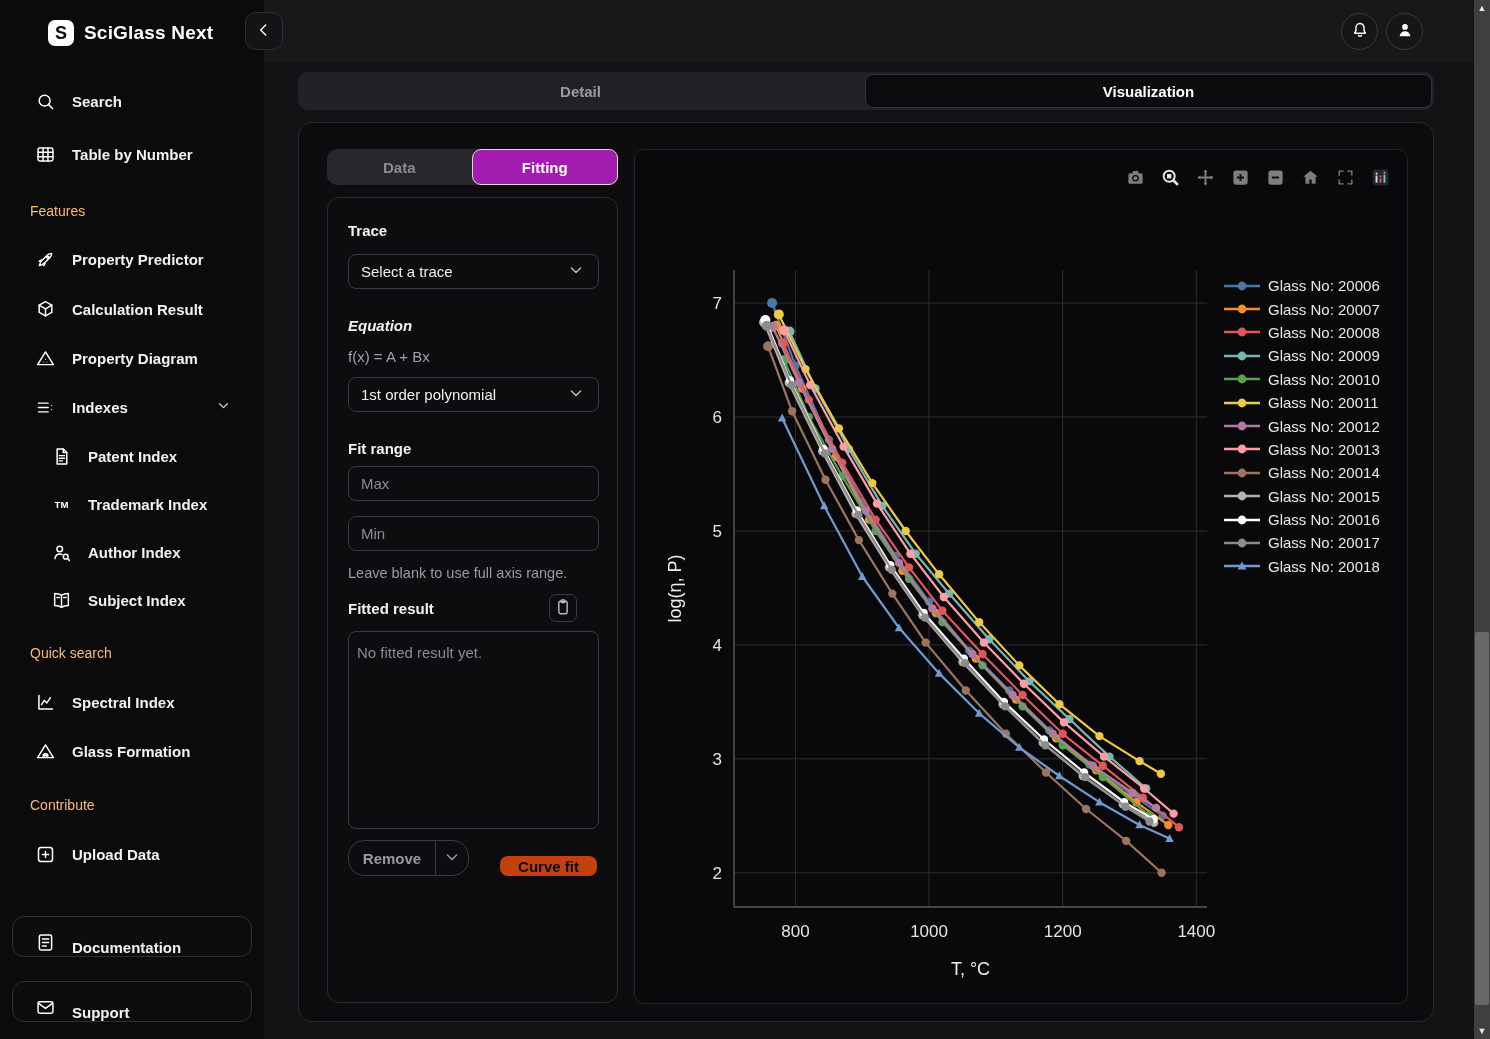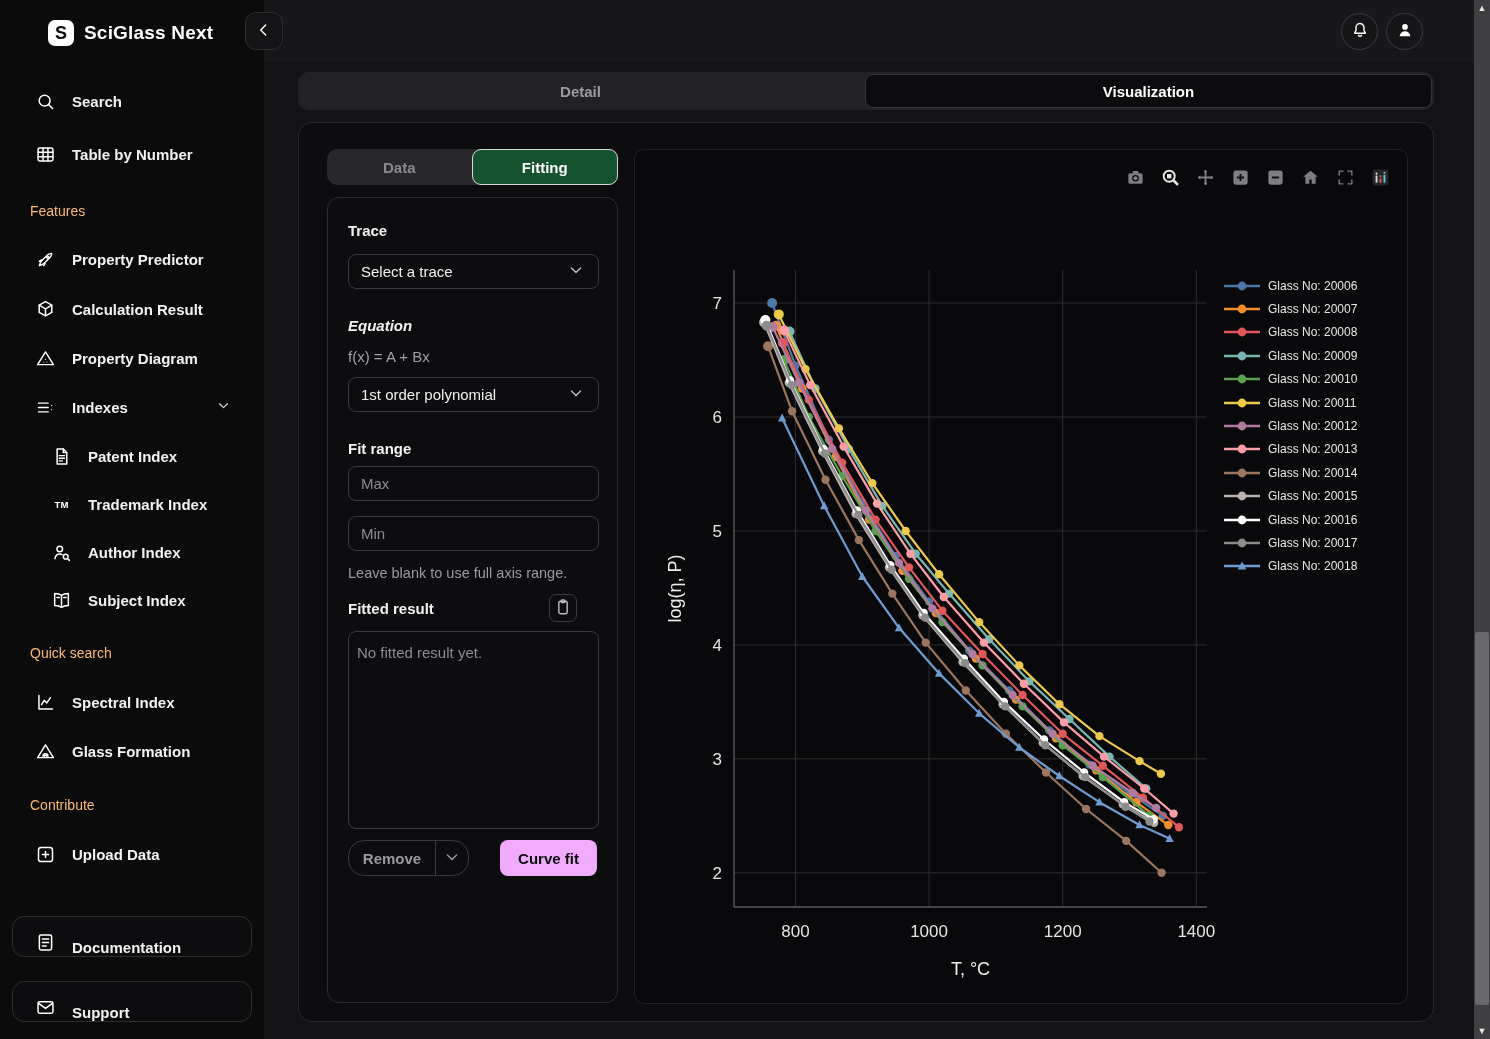--- a/index.html
+++ b/index.html
@@ -43,56 +43,56 @@
   .seg-tab.active { background:#0c0c0e; border:1px solid #333338; border-radius:8px;
     margin:2px; color:#fff; }
   .main-card { position:absolute; left:34px; top:60px; width:1136px; height:900px;
     background:#0d0d0f; border:1px solid #29292d; border-radius:14px; }
 
   
   .mini-tabs { position:absolute; left:28px; top:26px; width:291px; height:36px;
     background:#28282c; border-radius:10px; display:flex; }
   .mini-tab { flex:1; display:flex; align-items:center; justify-content:center; color:#8a8a90;
     font-size:15px; font-weight:700; cursor:pointer; }
-  .mini-tab.active { background:#14532d; border:1px solid #d9d9d9; border-radius:9px; color:#fff; }
+  .mini-tab.active { background:#a21caf; border:1px solid #d9d9d9; border-radius:9px; color:#fff; }
   .fit-panel { position:absolute; left:28px; top:74px; width:291px; height:806px;
     border:1px solid #2c2c30; border-radius:12px; padding:20px; }
   .fp-label { color:#f2f2f2; font-size:15px; font-weight:700; }
   .fp-sub { color:#a0a0a6; font-size:15px; }
   .fp-select, .fp-input { width:251px; height:35px; border:1px solid #3a3a40; border-radius:8px;
     background:transparent; color:#f0f0f0; font-size:15px; display:flex; align-items:center;
     justify-content:space-between; padding:0 12px; cursor:pointer; }
   .fp-input { color:#8b8b92; cursor:text; }
   .fp-help { color:#9a9aa0; font-size:14.5px; }
   .fp-area { width:251px; height:198px; border:1px solid #3a3a40; border-radius:8px;
     color:#8b8b92; font-size:15px; padding:12px 8px; }
   .copy-btn { position:absolute; right:20px; width:28px; height:28px; border:1px solid #3a3a40;
     border-radius:7px; display:flex; align-items:center; justify-content:center; cursor:pointer;
     background:transparent; }
   .remove-btn { position:absolute; left:20px; bottom:126px; width:121px; height:36px;
     border:1px solid #3a3a40; border-radius:16px; display:flex; align-items:center;
     color:#9a9aa0; font-size:15px; font-weight:600; cursor:pointer; background:transparent; }
   .remove-btn .txt { flex:1; text-align:center; }
   .remove-btn .divider { width:1px; height:100%; background:#3a3a40; }
   .remove-btn .caret { width:32px; display:flex; align-items:center; justify-content:center; }
-  .curvefit-btn { position:absolute; right:20px; bottom:126px; width:97px; height:36px;
-    background:#f0abfc; color:#0b0b0c; border:none; border-radius:8px; font-size:15px;
+  .curvefit-btn { position:absolute; right:20px; bottom:126px; width:97px; height:20px;
+    background:#c2410c; color:#0b0b0c; border:none; border-radius:8px; font-size:15px;
     font-weight:600; cursor:pointer; font-family:"Liberation Sans", sans-serif; }
 
   
   .chart-card { position:absolute; left:335px; top:26px; width:774px; height:855px;
     background:#09090b; border:1px solid #222226; border-radius:10px; overflow:hidden; }
   .modebar { position:absolute; right:14px; top:16px; display:flex; gap:9px; z-index:3; }
   .modebar .mb { width:26px; height:22px; display:flex; align-items:center; justify-content:center;
     cursor:pointer; }
   #chart-svg { position:absolute; left:0; top:0; }
   #chart-legend { position:absolute; left:589px; top:124px; display:flex; flex-direction:column; }
   .lg-row { height:23.4px; display:flex; align-items:center; gap:8px; cursor:pointer; }
   .lg-swatch { width:36px; height:12px; position:relative; flex:0 0 36px; }
-  .lg-label { color:#e8e8e8; font-size:12px; white-space:nowrap; }
+  .lg-label { color:#e8e8e8; font-size:15px; white-space:nowrap; }
 
   
   .scrollbar { position:absolute; right:0; top:0; width:16px; height:1039px; background:#3f3f41; z-index:6; }
   .sb-arrow { position:absolute; left:0; width:16px; height:16px; display:flex;
     align-items:center; justify-content:center; color:#e8e8e8; font-size:9px; cursor:pointer; }
   .sb-thumb { position:absolute; left:1px; width:14px; top:632px; height:373px;
     background:#69696b; border-radius:2px; cursor:pointer; }
 </style>
 </head>
 <body>

